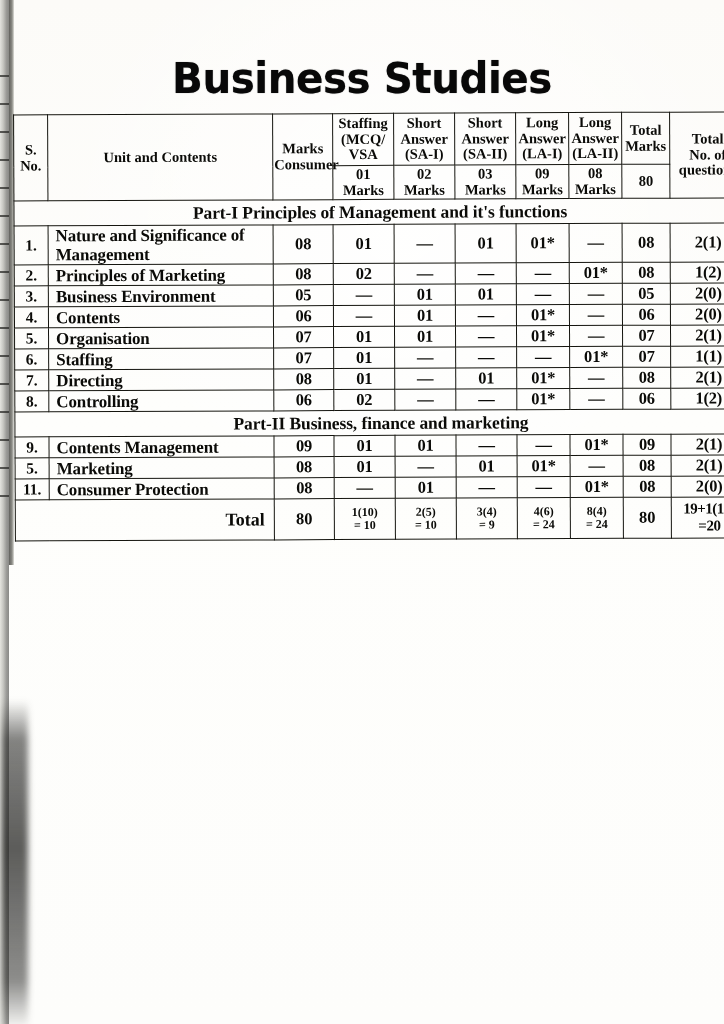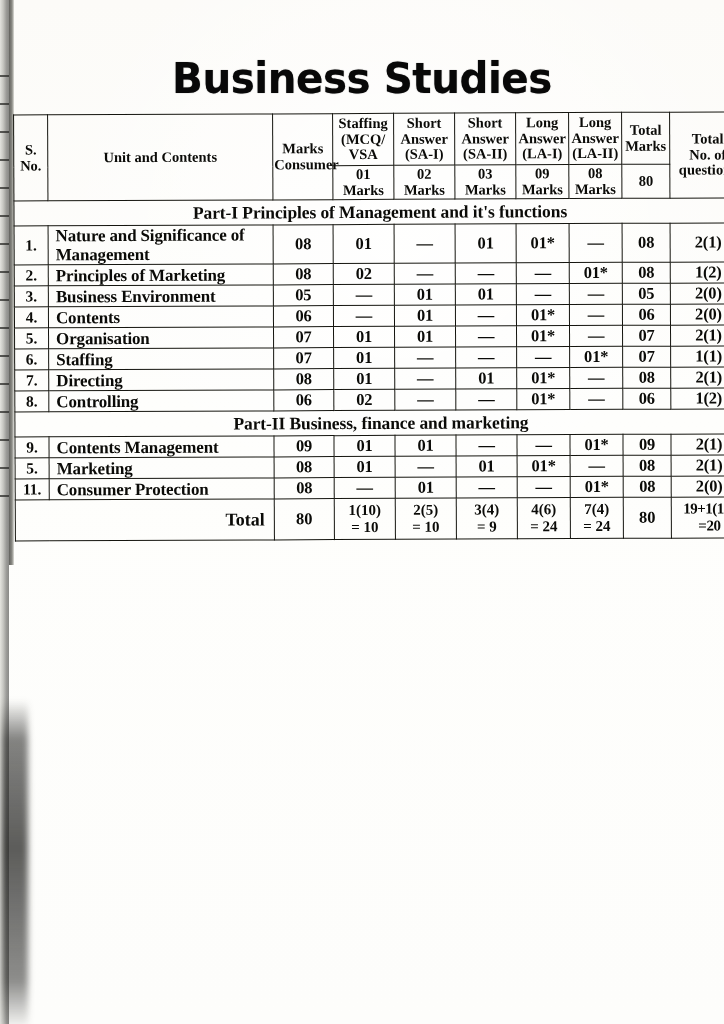--- a/index.html
+++ b/index.html
@@ -184,21 +184,21 @@
     line-height: 1.12;
   }
   .data-row td.num { font-size: 16.5px; letter-spacing: -0.2px; }
 
   .total-row td { height: 40px; font-size: 16.5px; }
   .total-row td.total-label {
     text-align: right;
     padding-right: 9px;
     font-size: 18px;
   }
-  .total-row td.stk { font-size: 15px; line-height: 1.14; border-radius: 19px; }
+  .total-row td.stk { font-size: 12px; line-height: 1.14; border-radius: 19px; }
   .total-row td.qn-stk { font-size: 15px; line-height: 1.14; letter-spacing: -0.5px; }
 </style>
 </head>
 <body>
 
 <div class="page-tint"></div>
 <div class="binding-edge"></div>
 <div class="binding-edge2"></div>
 <div class="smudge"></div>
 <div class="edge-marks">
@@ -461,21 +461,21 @@
         </td>
         <td class="stk">
           <div>3(4)</div>
           <div>= 9</div>
         </td>
         <td class="stk">
           <div>4(6)</div>
           <div>= 24</div>
         </td>
         <td class="stk">
-          <div>7(4)</div>
+          <div>8(4)</div>
           <div>= 24</div>
         </td>
         <td>80</td>
         <td class="qn-stk">
           <div>19+1(10)</div>
           <div>=20</div>
         </td>
       </tr>
 
     </tbody>

